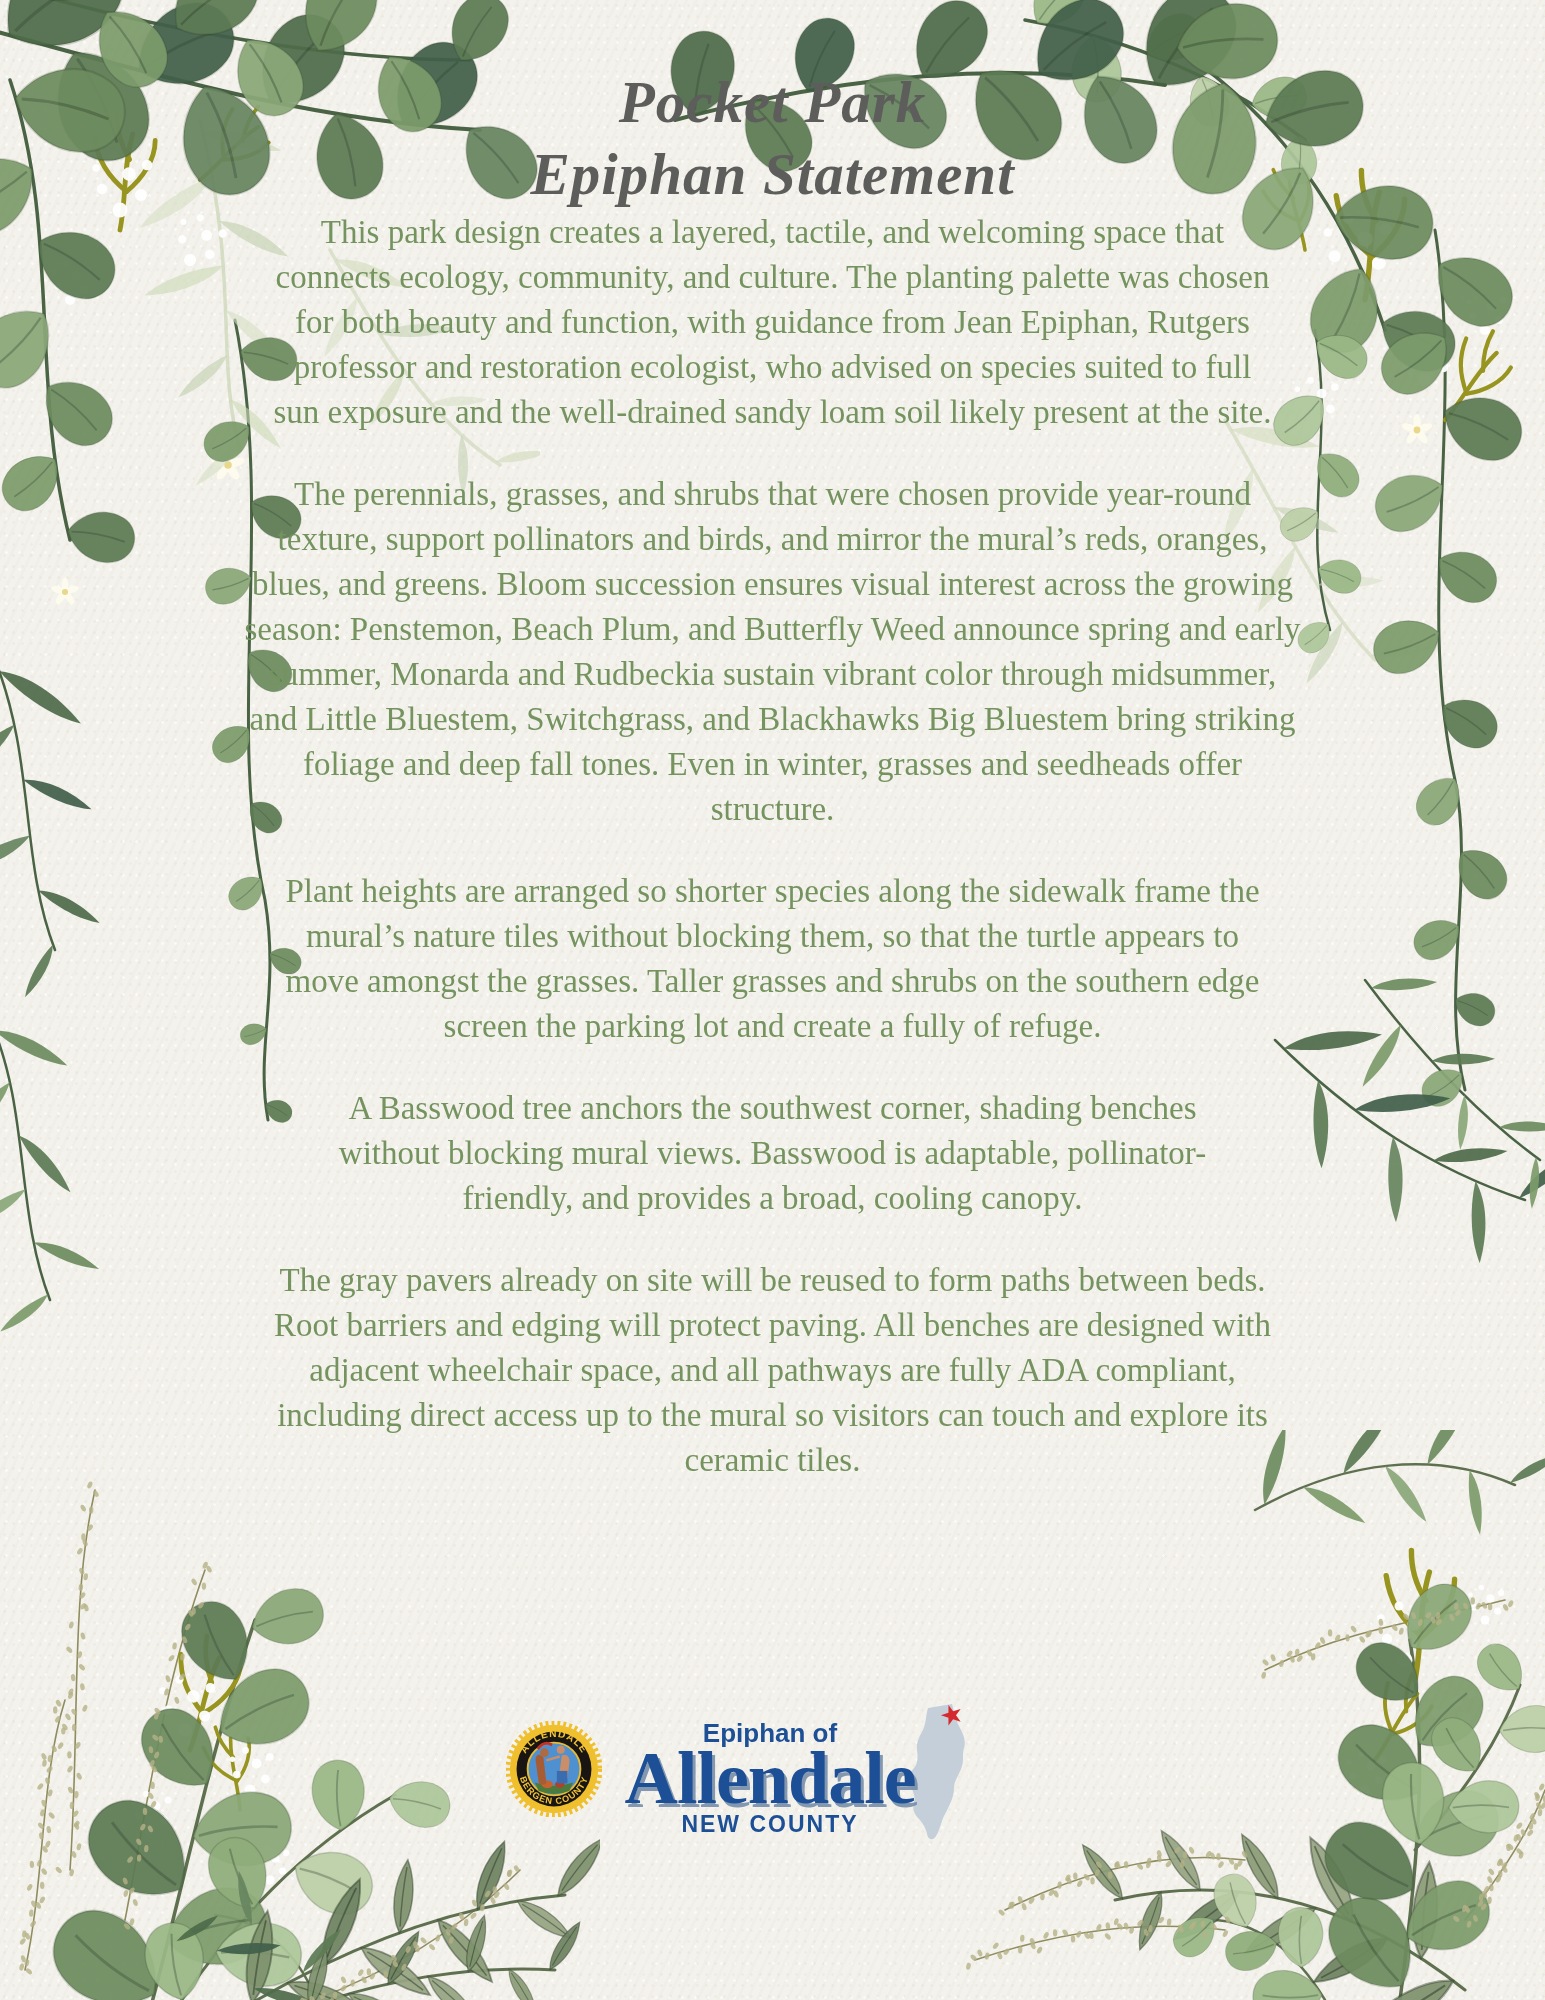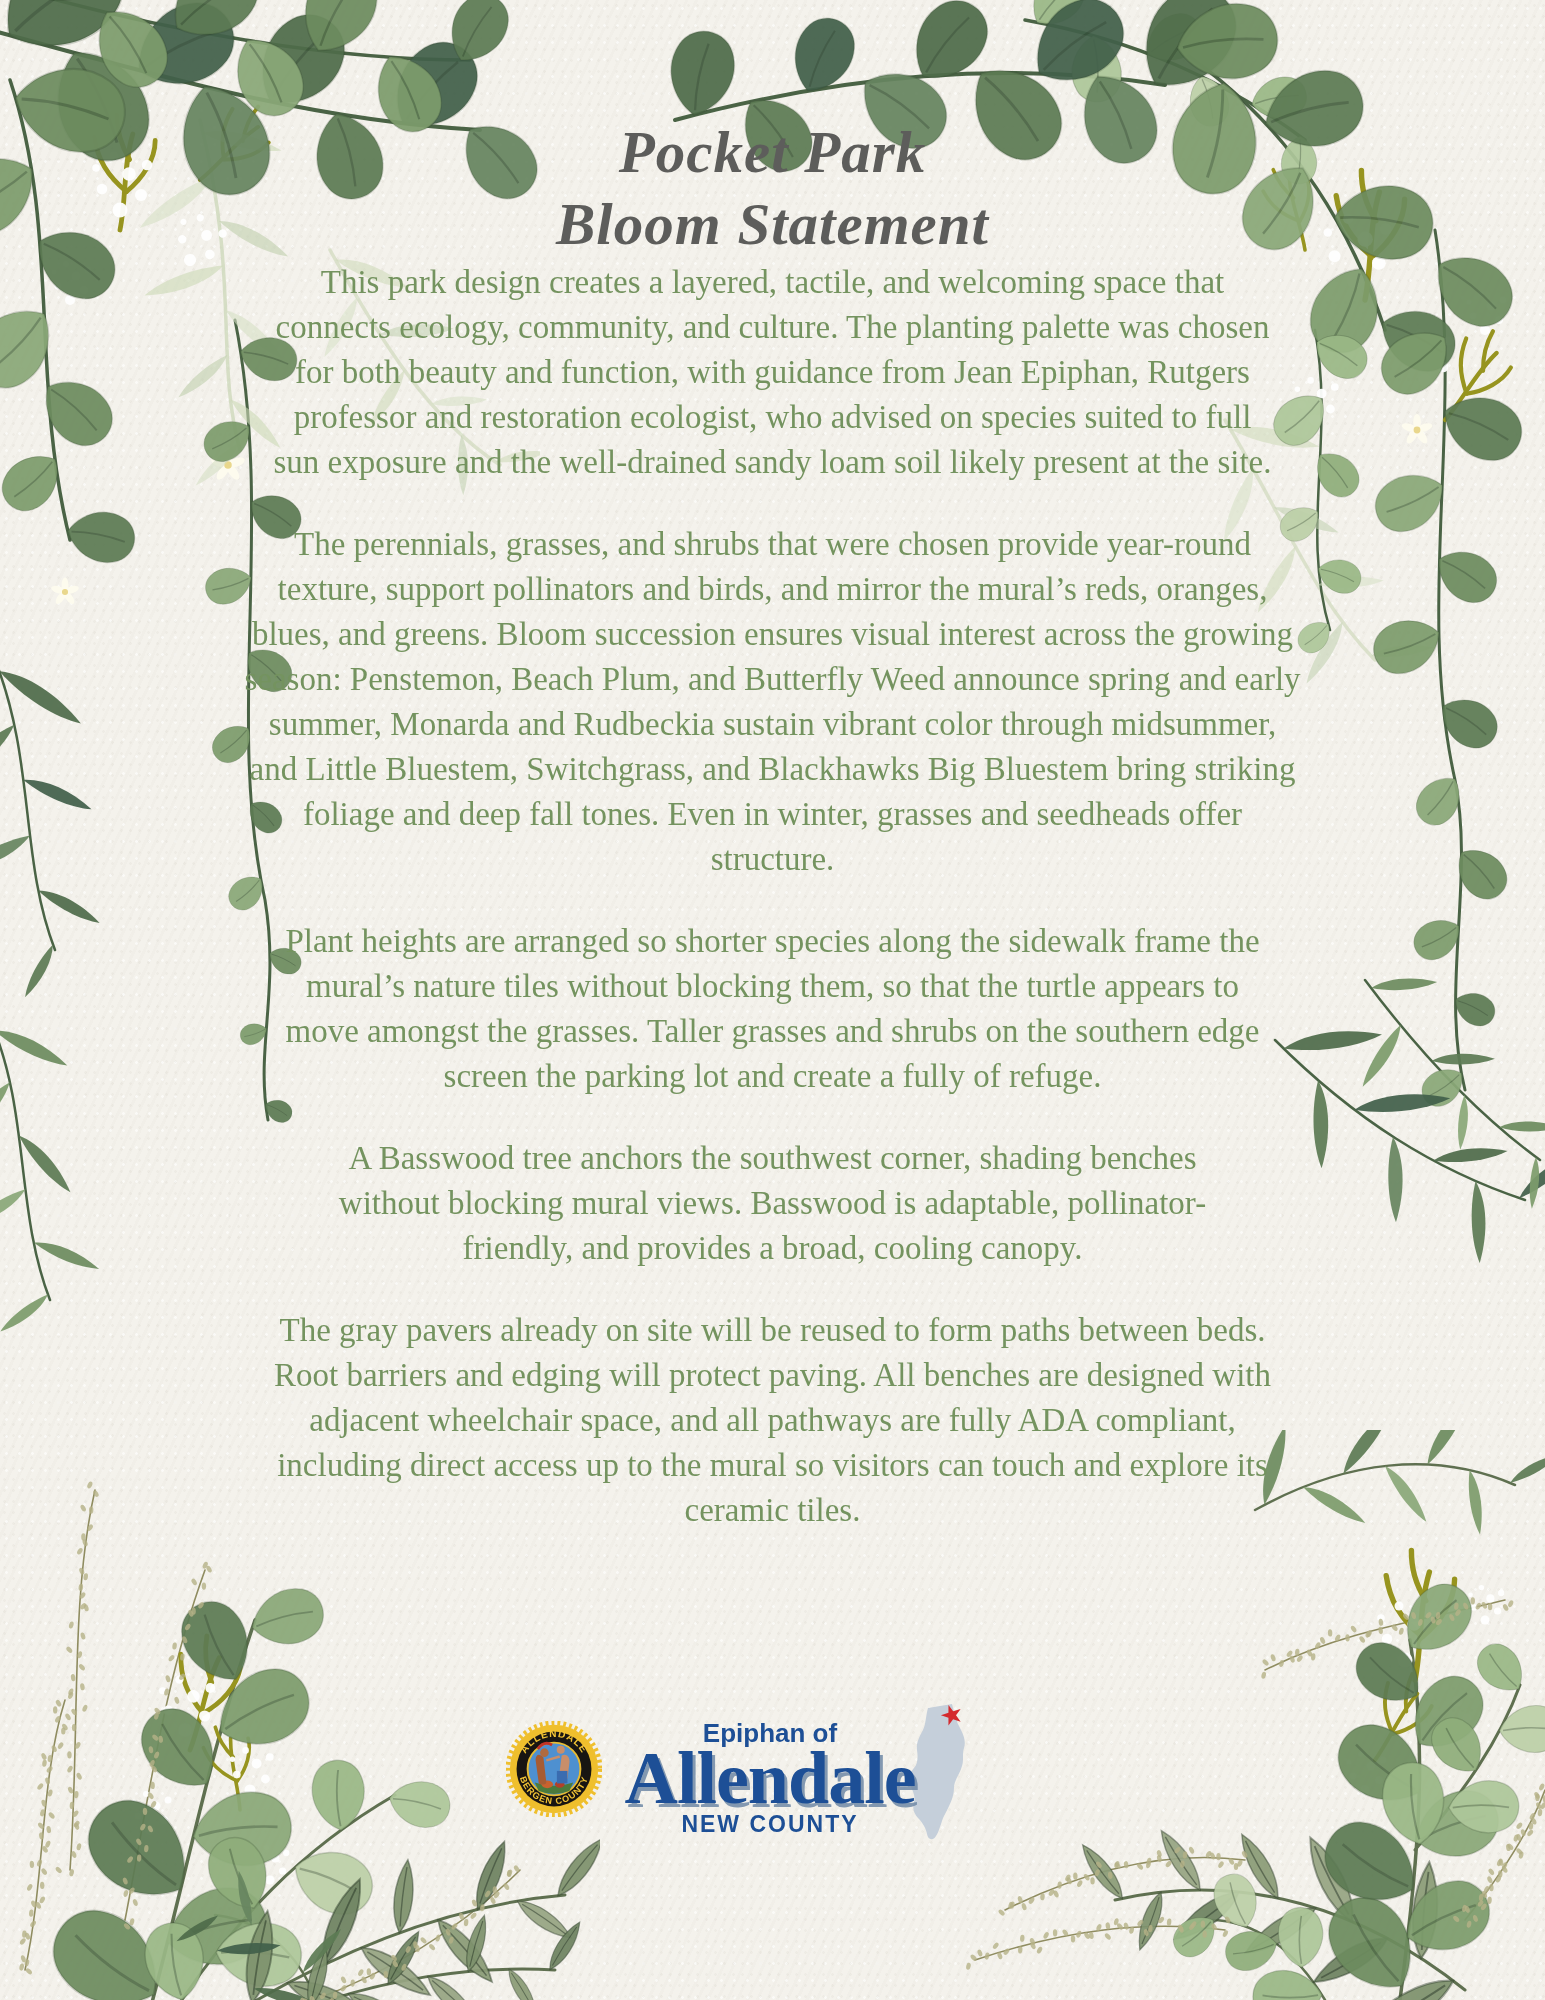--- a/index.html
+++ b/index.html
@@ -30,21 +30,21 @@
     background-size:9px 11px, 13px 17px, 100% 100%;
   }
   .foliage{position:absolute;z-index:1;pointer-events:none;}
   #fol-tl{left:0;top:0;}
   #fol-tr{left:665px;top:0;}
   #fol-bl{left:0;top:1450px;}
   #fol-br{left:945px;top:1430px;}
 
   .content{position:absolute;inset:0;z-index:2;text-align:center;}
   .title{
-    margin-top:116px;
+    margin-top:66px;
     font-style:italic;
     font-size:59px;
     line-height:72px;
     letter-spacing:1px;
     color:var(--title);
     font-family:"Liberation Serif",serif;
     text-align:center;
   }
   .paras{}
   .paras p{
@@ -726,21 +726,21 @@
       <ellipse cx="592.4" cy="367.4" rx="2.2" ry="3.6" transform="rotate(0 594 375)" fill="#b5b187" opacity="0.8"></ellipse>
       <ellipse cx="600.0" cy="368.9" rx="2.2" ry="3.6" transform="rotate(0 597 368)" fill="#b5b187" opacity="0.8"></ellipse>
       <ellipse cx="594.2" cy="363.1" rx="2.2" ry="3.6" transform="rotate(-32 597 368)" fill="#b5b187" opacity="0.8"></ellipse>
       <ellipse cx="601.6" cy="364.5" rx="2.2" ry="3.6" transform="rotate(-32 600 360)" fill="#b5b187" opacity="0.8"></ellipse>
       <ellipse cx="595.8" cy="358.8" rx="2.2" ry="3.6" transform="rotate(26 600 360)" fill="#b5b187" opacity="0.8"></ellipse>
     </svg>
 
   <div class="content">
     <h1 class="title">
       <div>Pocket Park</div>
-      <div>Bloom Statement</div>
+      <div>Epiphan Statement</div>
     </h1>
     <div class="paras">
         <p>This park design creates a layered, tactile, and welcoming space that connects ecology, community, and culture. The planting palette was chosen for both beauty and function, with guidance from Jean Epiphan, Rutgers professor and restoration ecologist, who advised on species suited to full sun exposure and the well-drained sandy loam soil likely present at the site.</p>
         <p>The perennials, grasses, and shrubs that were chosen provide year-round texture, support pollinators and birds, and mirror the mural’s reds, oranges, blues, and greens. Bloom succession ensures visual interest across the growing season: Penstemon, Beach Plum, and Butterfly Weed announce spring and early summer, Monarda and Rudbeckia sustain vibrant color through midsummer, and Little Bluestem, Switchgrass, and Blackhawks Big Bluestem bring striking foliage and deep fall tones. Even in winter, grasses and seedheads offer structure.</p>
         <p>Plant heights are arranged so shorter species along the sidewalk frame the mural’s nature tiles without blocking them, so that the turtle appears to move amongst the grasses. Taller grasses and shrubs on the southern edge screen the parking lot and create a fully of refuge.</p>
         <p>A Basswood tree anchors the southwest corner, shading benches without blocking mural views. Basswood is adaptable, pollinator-friendly, and provides a broad, cooling canopy.</p>
         <p>The gray pavers already on site will be reused to form paths between beds. Root barriers and edging will protect paving. All benches are designed with adjacent wheelchair space, and all pathways are fully ADA compliant, including direct access up to the mural so visitors can touch and explore its ceramic tiles.</p>
       </div>
   </div>
 

